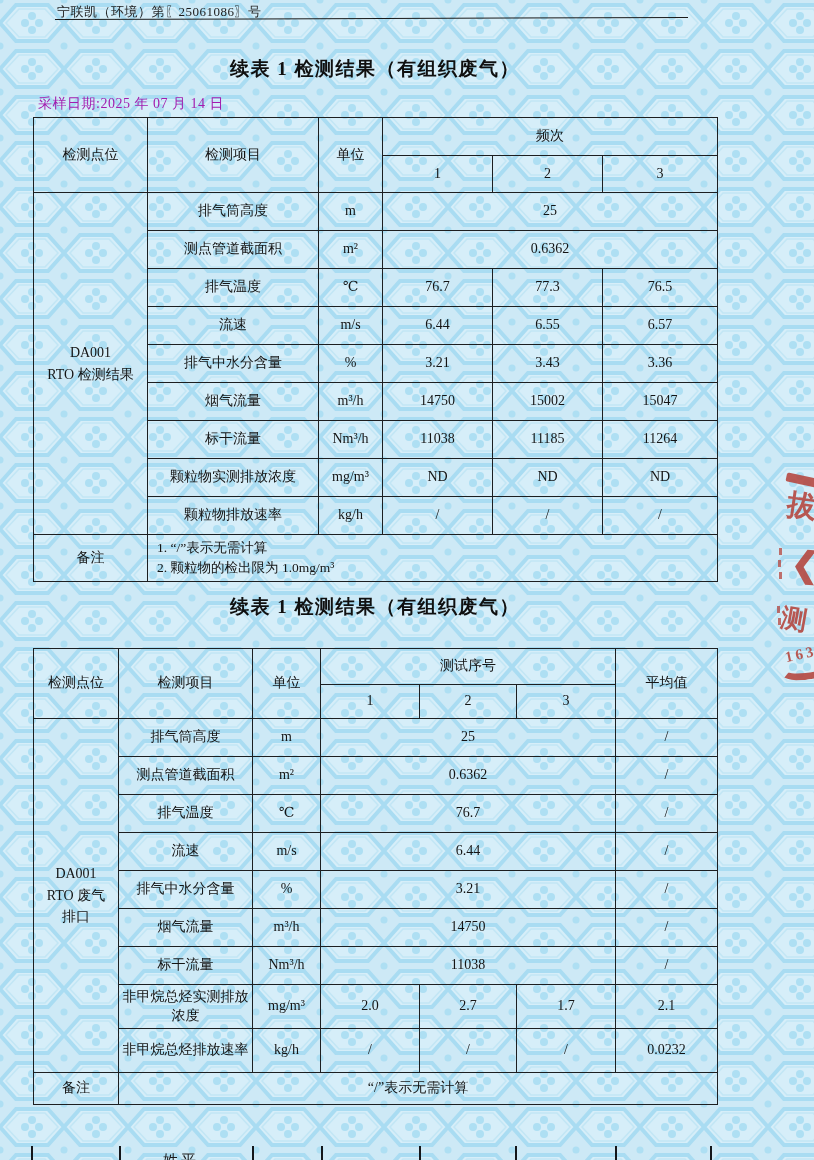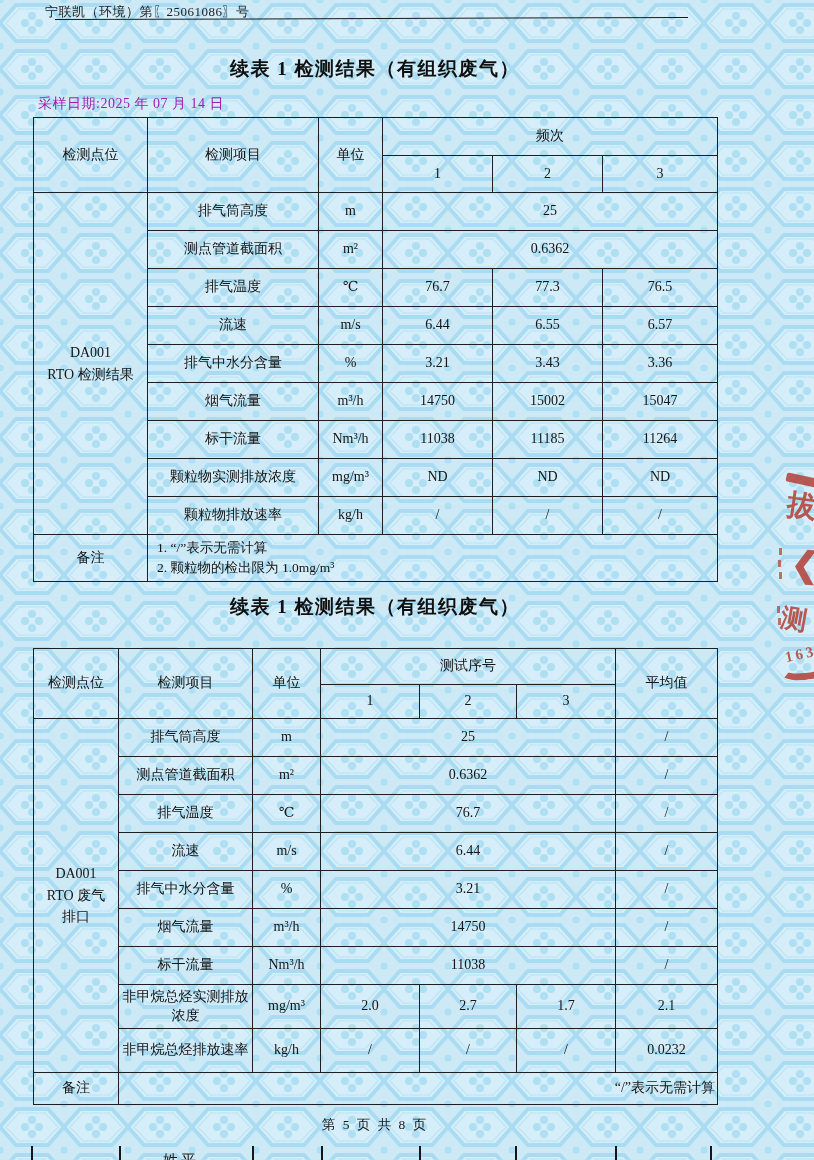--- a/index.html
+++ b/index.html
@@ -4,21 +4,21 @@
 <style>
   *{box-sizing:border-box;margin:0;padding:0}
   html,body{width:814px;height:1160px}
   body{
     position:relative;overflow:hidden;background:#cde9f6;color:#161616;
     font-family:"Liberation Serif","DejaVu Serif",serif;
   }
   .bg{position:absolute;left:0;top:0;z-index:0}
   .content{position:absolute;left:0;top:0;width:814px;height:1160px;z-index:1}
 
-  .doc-number{position:absolute;left:45px;top:3px;font-size:13px;letter-spacing:.5px;color:#1c1c1c}
+  .doc-number{position:absolute;left:57px;top:3px;font-size:13px;letter-spacing:.5px;color:#1c1c1c}
   .header-rule{position:absolute;left:55px;top:18px;width:633px;border-top:1.7px solid #1a1a1a;transform:rotate(-.2deg)}
 
   .title{position:absolute;left:33px;width:684px;text-align:center;
          font-size:19px;font-weight:bold;letter-spacing:1.5px;color:#101010}
   .title1{top:56px}.title2{top:594px}
   .sampling{position:absolute;left:38px;font-size:14px;color:#a21caf;letter-spacing:.5px}
   .sampling1{top:95px}.sampling2{top:624px}
 
   table{position:absolute;left:33px;width:684px;border-collapse:collapse;table-layout:fixed}
   #table1{top:117px}#table2{top:648px}
@@ -28,21 +28,21 @@
   #table1 thead tr.hr2{height:37px}
   #table1 tbody tr{height:38px}
   #table1 tr.remark-row{height:47px}
   #table2 thead tr.hr1{height:36px}
   #table2 thead tr.hr2{height:34px}
   #table2 tbody tr{height:38px}
   #table2 tbody tr.tall{height:44px}
   #table2 tr.remark-row{height:32px}
   td.point-cell{line-height:1.55;font-size:14px}
   td.remark-content{text-align:left;padding-left:9px;font-size:13.5px;line-height:1.45}
-  td.remark-center{text-align:right;font-size:14px}
+  td.remark-center{text-align:center;font-size:14px}
 
   .footer{position:absolute;left:33px;top:1116px;width:684px;text-align:center;
           font-size:13.5px;letter-spacing:2px;color:#181818}
 
   .stub{position:absolute;width:2px;height:14px;background:#14161a;top:1146px}
   .fragment-clip{position:absolute;left:163px;top:1151px;height:9px;width:46px;
                  overflow:hidden;font-size:15px;letter-spacing:3px;color:#1a1a1a}
 
   .stamp{position:absolute;color:#b5443c;opacity:.88;z-index:2;font-family:"Liberation Serif",serif}
   .stamp-bar{left:786px;top:476px;width:36px;height:9px;background:#b5443c;border-radius:2px;transform:rotate(12deg)}
@@ -273,21 +273,20 @@
           <td>/</td>
           <td>0.0232</td>
         </tr>
         <tr class="remark-row">
           <td>备注</td>
           <td colspan="6" class="remark-center">“/”表示无需计算</td>
         </tr>
       </tbody>
     </table>
 
-  <div class="footer">第 5 页 共 8 页</div>
 
   <div class="fragment-clip">姓平</div>
   <div id="stubs">
       <div class="stub" style="left: 31px;"></div>
       <div class="stub" style="left: 119px;"></div>
       <div class="stub" style="left: 252px;"></div>
       <div class="stub" style="left: 321px;"></div>
       <div class="stub" style="left: 419px;"></div>
       <div class="stub" style="left: 515px;"></div>
       <div class="stub" style="left: 615px;"></div>

